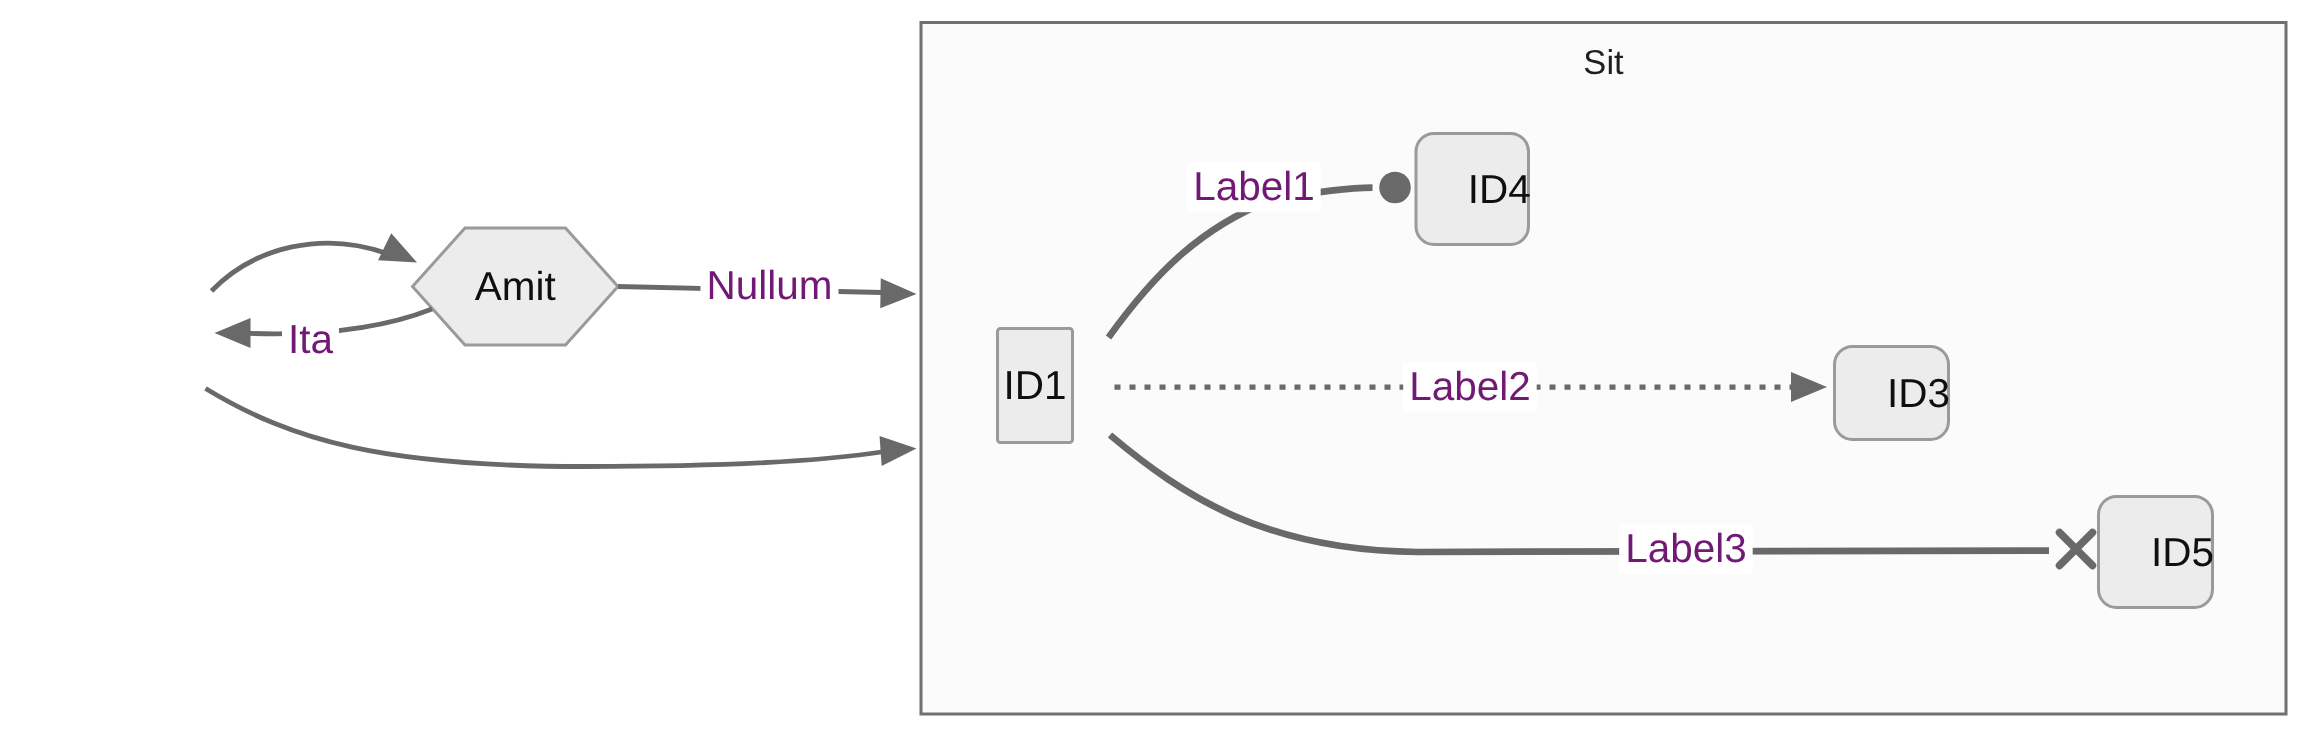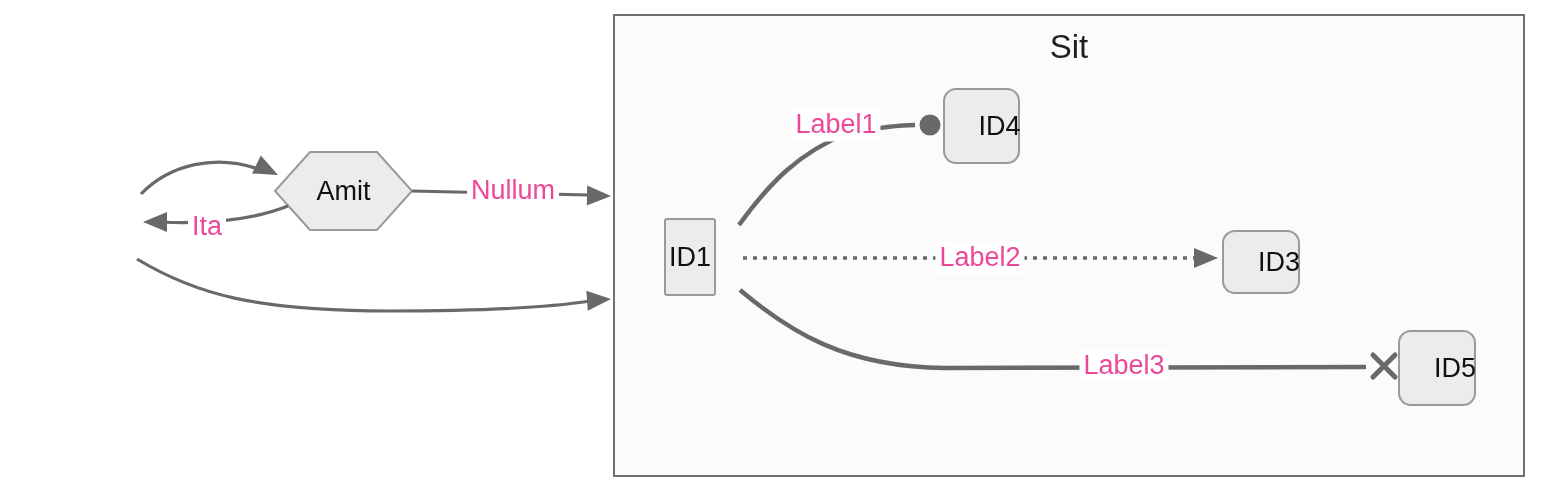--- a/index.html
+++ b/index.html
@@ -25,21 +25,21 @@
     border: 2px solid #707070;
     box-sizing: border-box;
     z-index: 1;
   }
   .subgraph-title {
     position: absolute;
     left: 613px;
     top: 28px;
     width: 912px;
     text-align: center;
-    font-size: 33px;
+    font-size: 23px;
     color: #1f1f1f;
     z-index: 3;
   }
   svg.edges {
     position: absolute;
     left: 0;
     top: 0;
     z-index: 2;
   }
   .node {
@@ -59,21 +59,21 @@
   .node.hex {
     background: transparent;
     border: none;
   }
   .edge-label {
     position: absolute;
     transform: translate(-50%, -50%);
     background: #ffffff;
     padding: 1px 4px;
     font-size: 27px;
-    color: #ec4899;
+    color: #701a75;
     white-space: nowrap;
     z-index: 3;
     line-height: 1.15;
   }
 </style>
 </head>
 <body>
 
 <div class="canvas">
 

